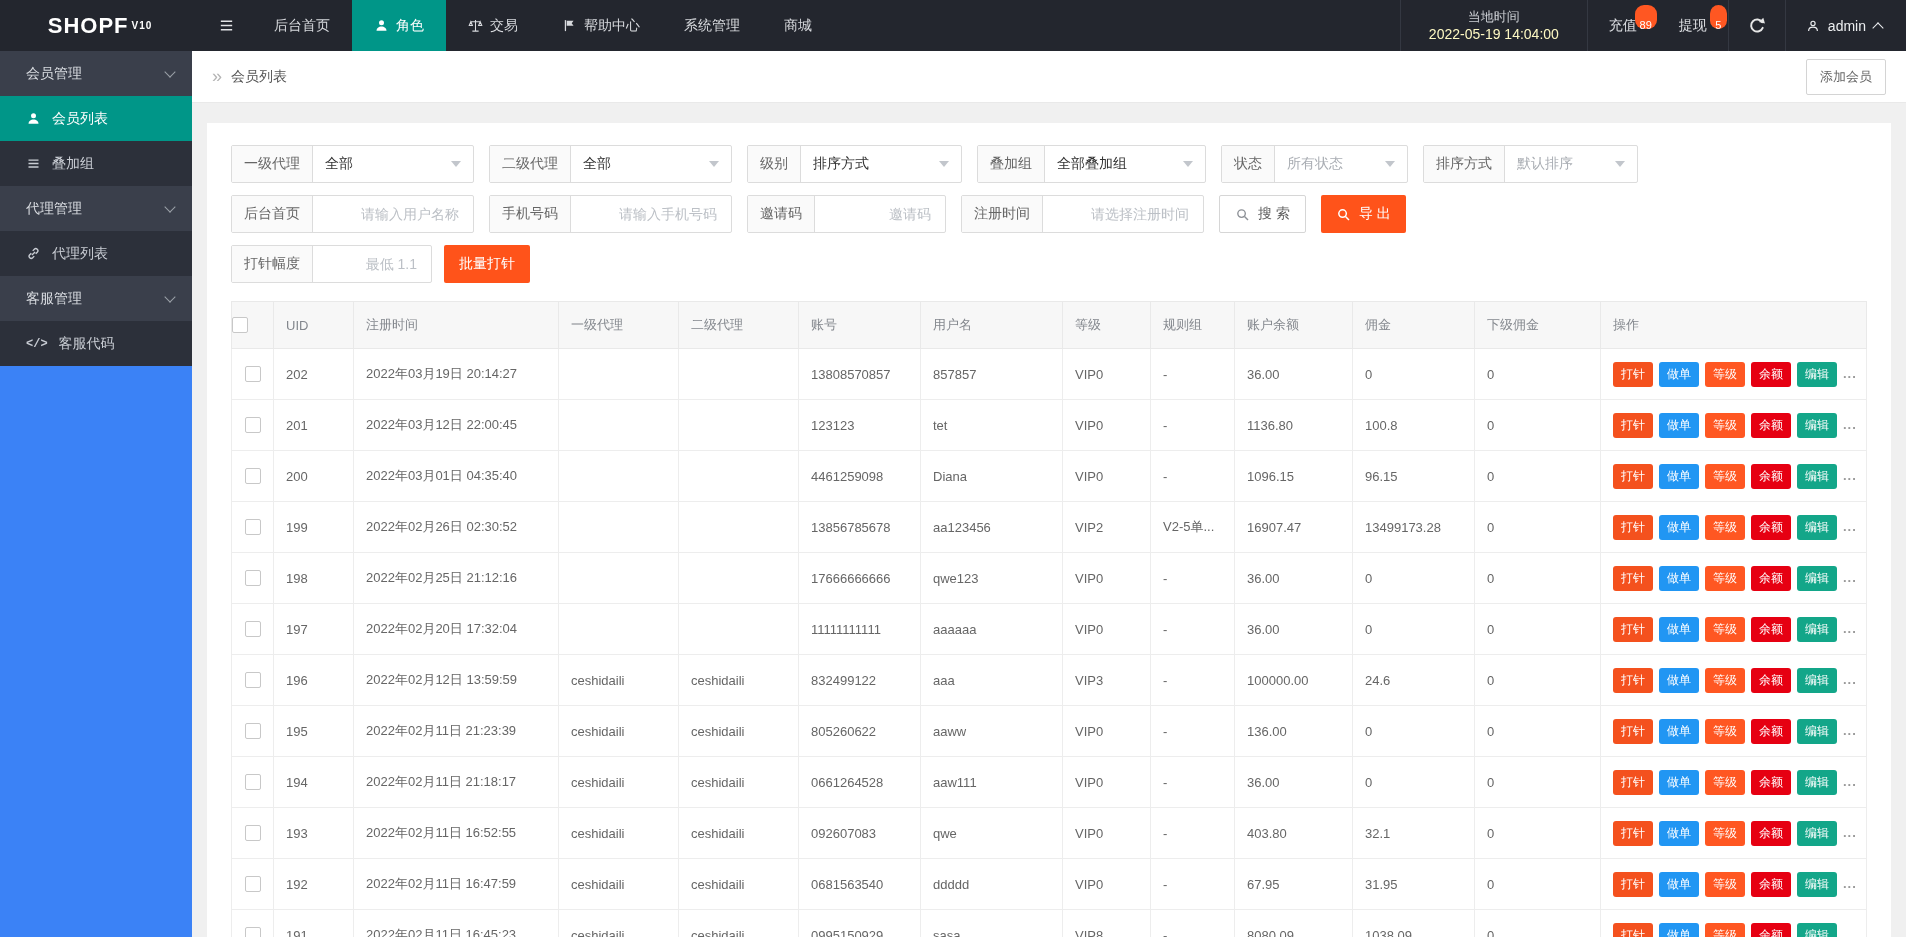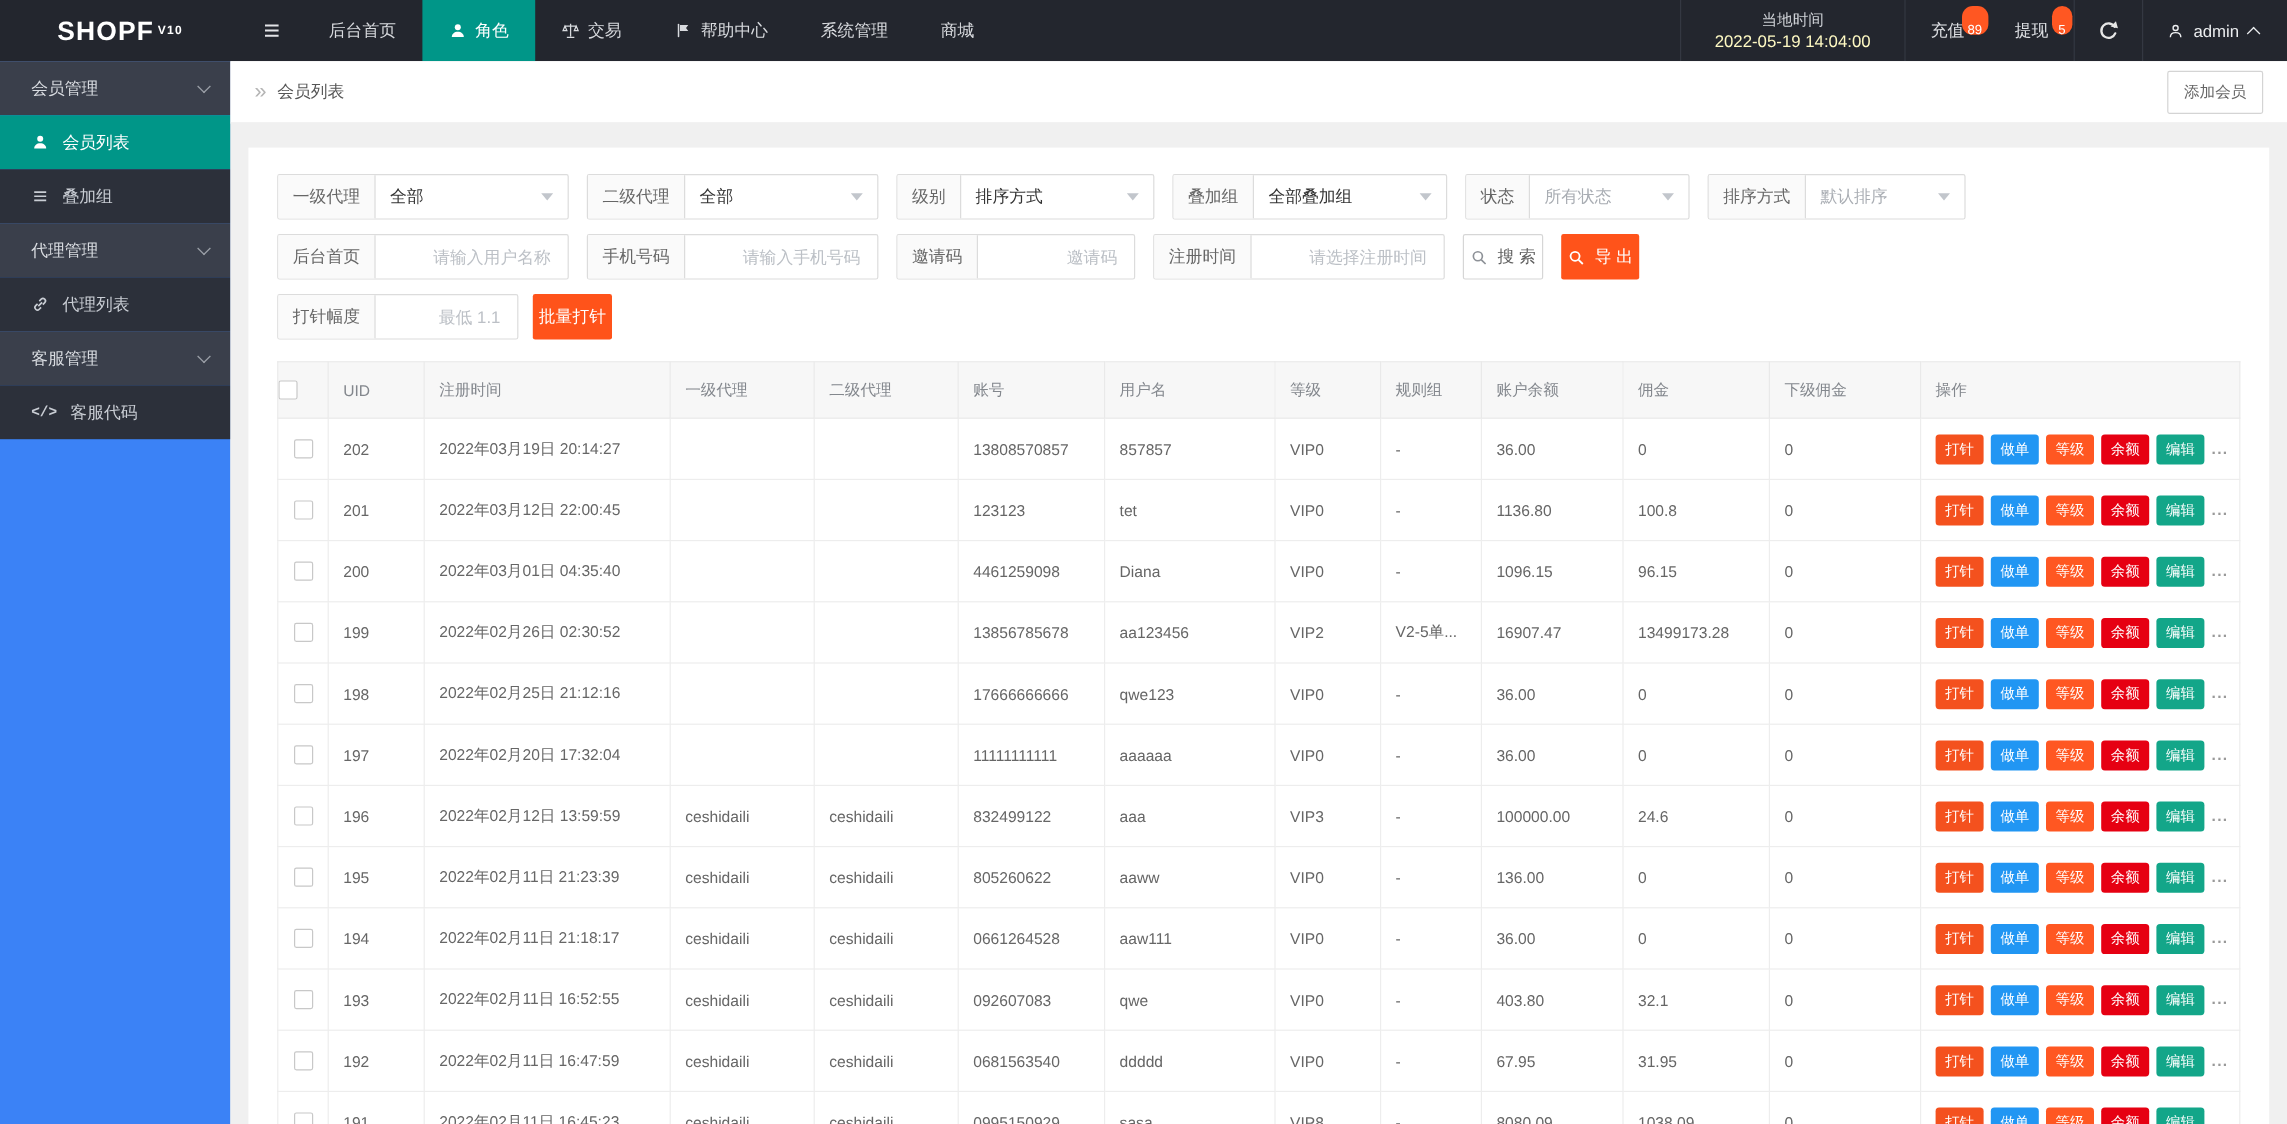--- a/index.html
+++ b/index.html
@@ -66,21 +66,21 @@
             margin-right:15px; background:#fff; }
   .flabel { display:flex; align-items:center; padding:0 12px; background:#fafafa; border-right:1px solid #dcdcdc;
             color:#666; font-size:14px; white-space:nowrap; }
   .fvalue { display:flex; align-items:center; justify-content:space-between; width:160px; padding:0 12px;
             font-size:14px; color:#333; cursor:pointer; }
   .fvalue.muted { color:#a9adb3; }
   .tri { width:0; height:0; border-left:5px solid transparent; border-right:5px solid transparent; border-top:6px solid #c2c6cc; }
   .finput { display:flex; align-items:center; width:160px; padding:0 12px; }
   .finput input { border:none; outline:none; width:100%; font-size:14px; color:#333; font-family:inherit; background:transparent;text-align:right; }
   input::placeholder { color:#bcc0c6; }
-  .btn { height:38px; display:inline-flex; align-items:center; gap:8px; border-radius:2px; padding:0 5px;
+  .btn { height:38px; display:inline-flex; align-items:center; gap:8px; border-radius:2px; padding:0 15px;
          font-size:14px; cursor:pointer; font-family:inherit; }
   .btn svg { width:15px; height:15px; }
   .btn-outline { border:1px solid #d6d6d6; background:#fff; color:#5f5f5f; margin-right:15px; }
   .btn-orange { border:none; background:#ff531a; color:#fff; }
   .batch-row { margin-bottom:18px; }
   .batch-row .fgroup { margin-right:12px; }
   .batch-row .finput { width:118px; }
 
   
   .member-table { width:100%; border-collapse:collapse; table-layout:fixed; }

